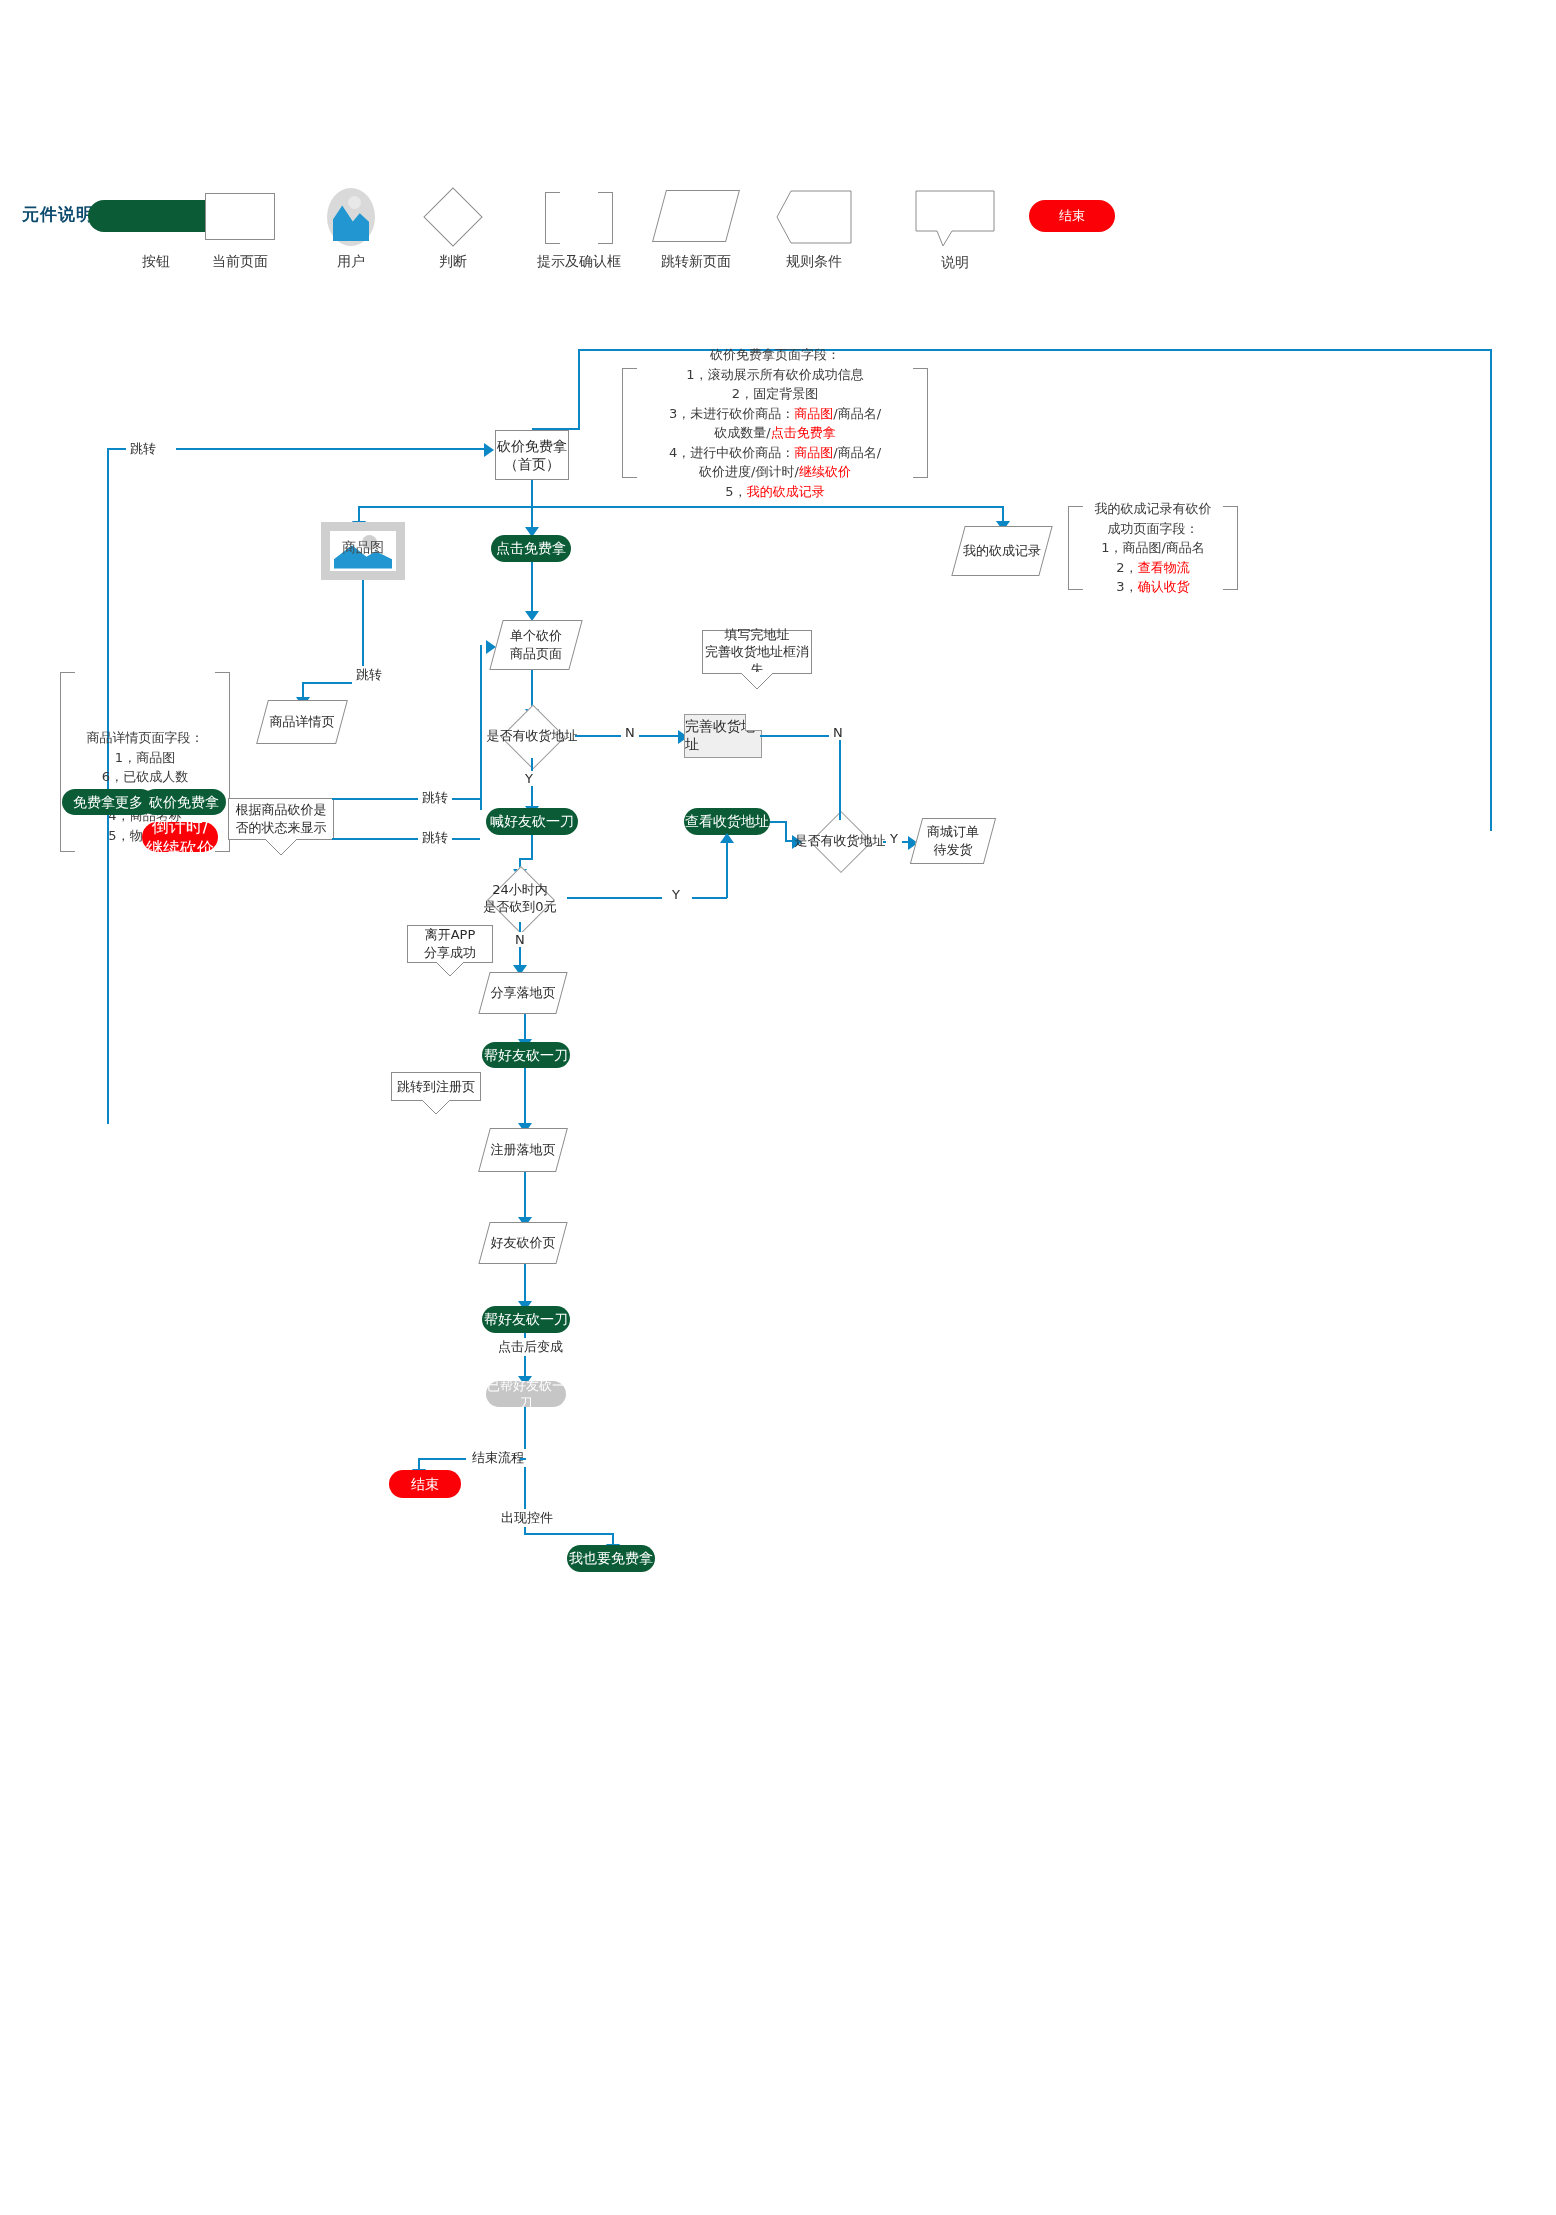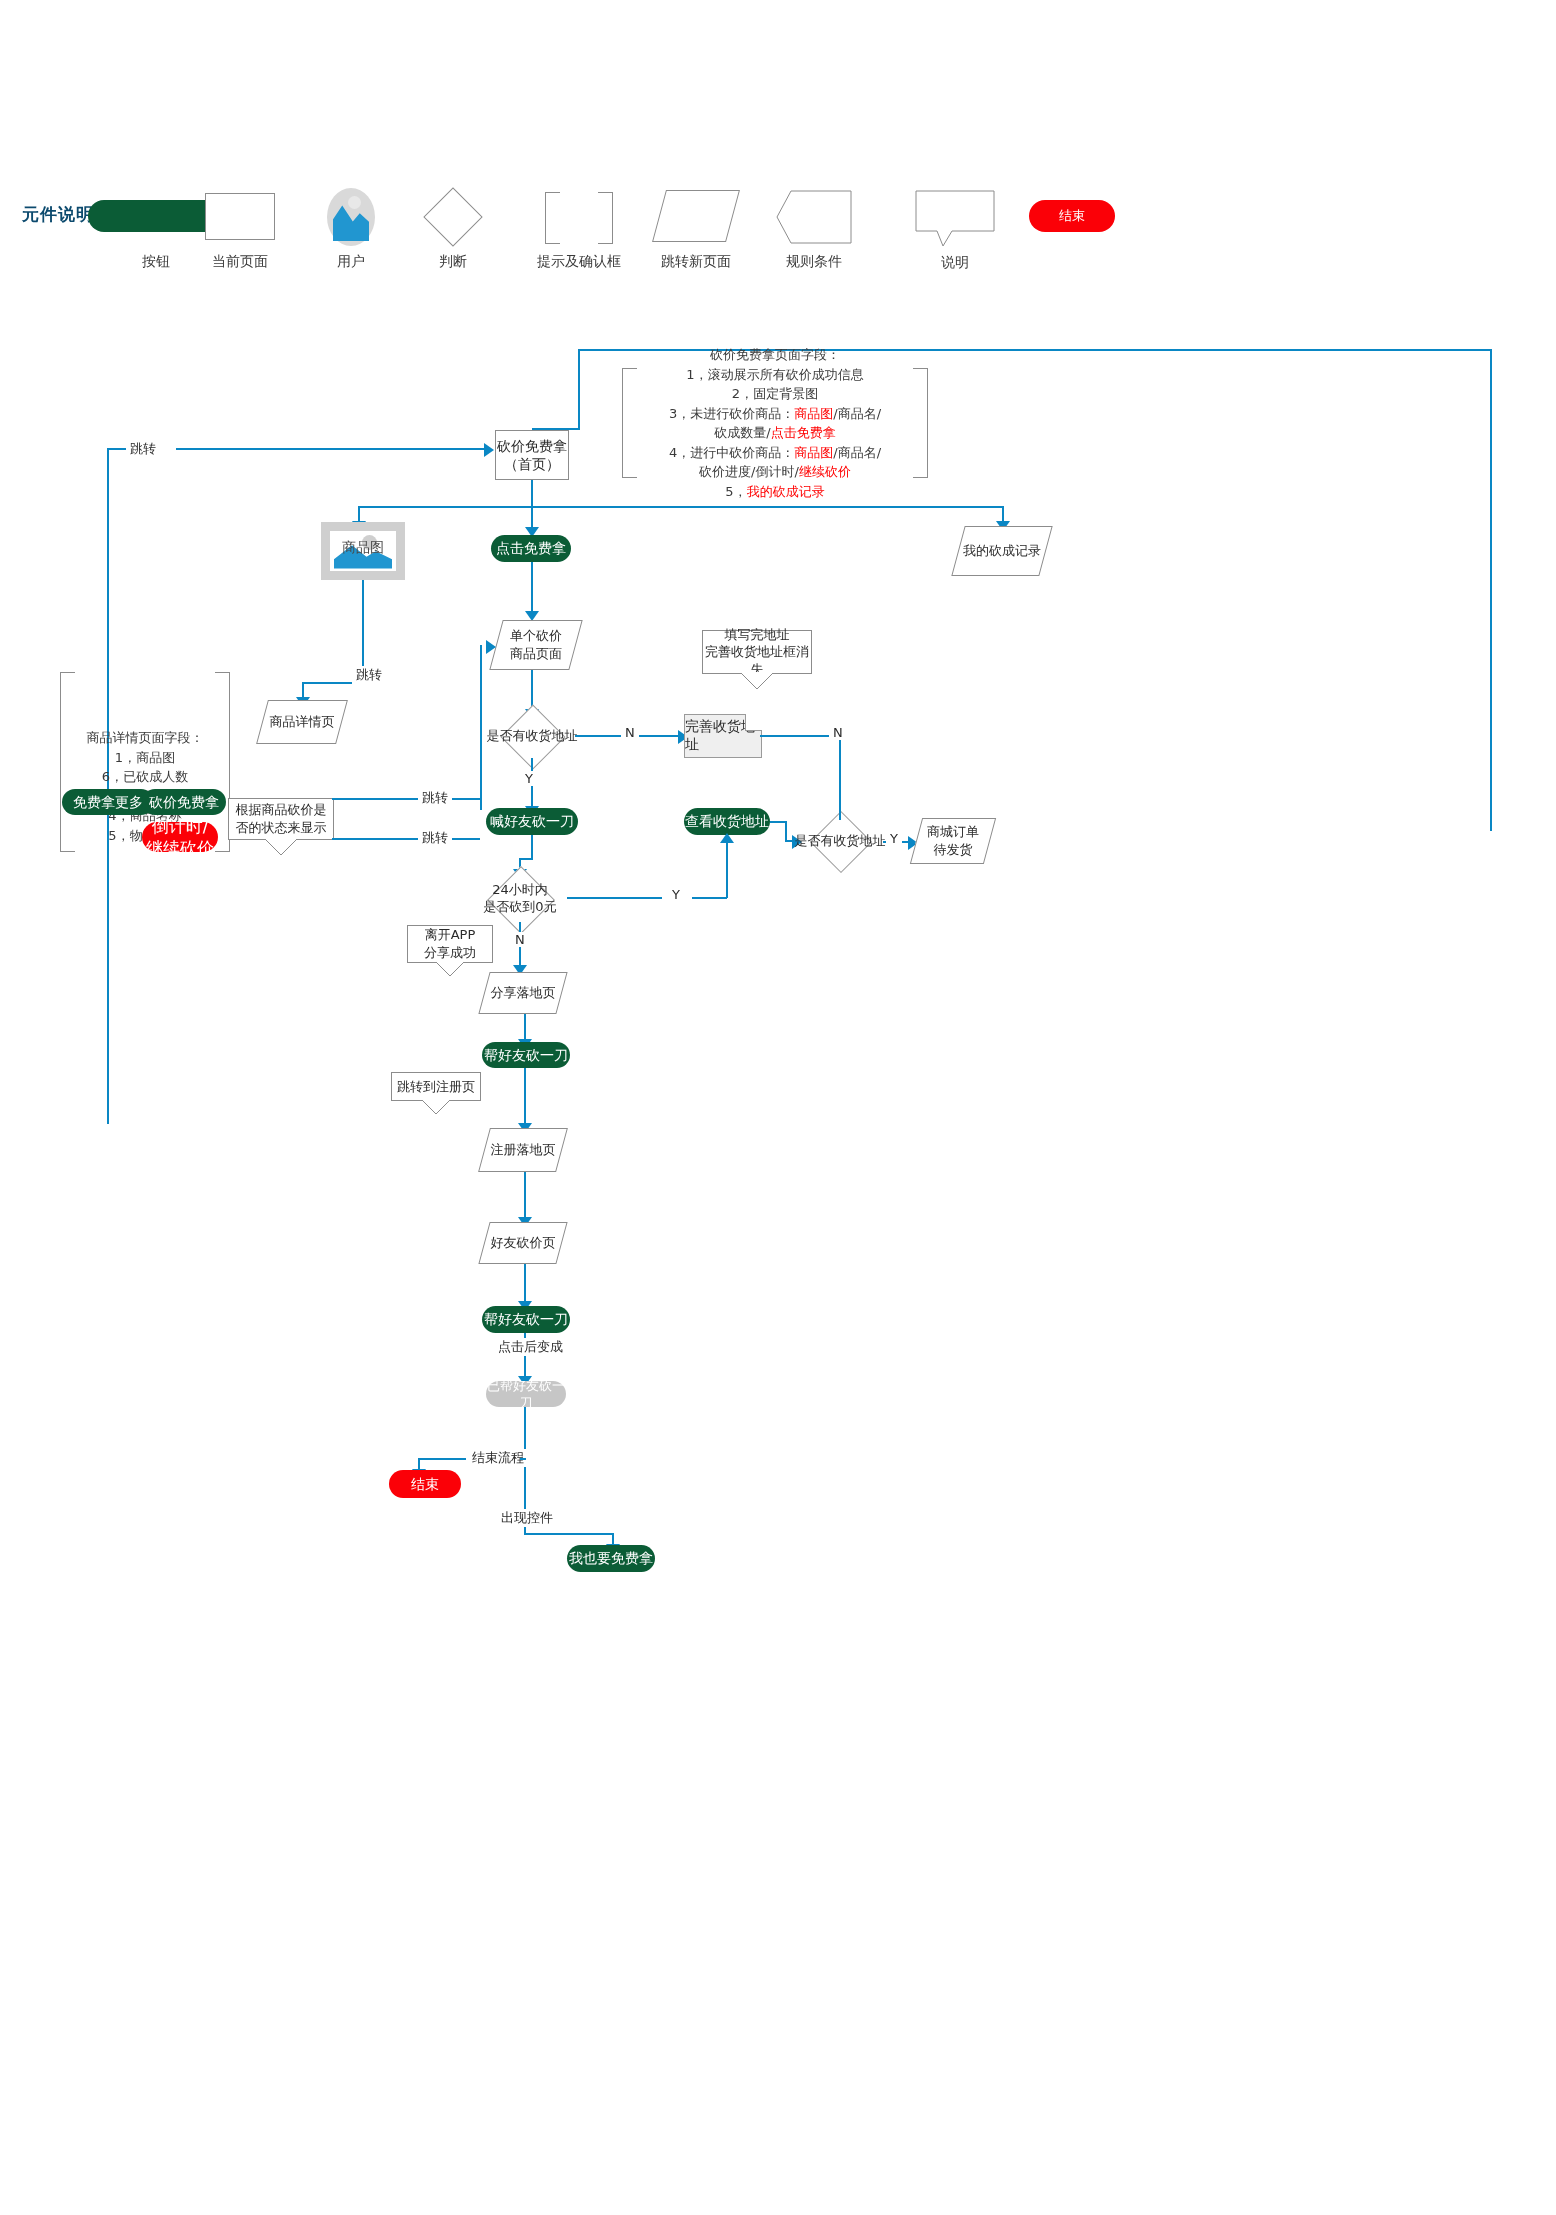--- a/index.html
+++ b/index.html
@@ -175,20 +175,30 @@
     </div>
   </div>
 
   <div class="node n-btn" style="left:491px;top:535px;width:80px;height:27px;">点击免费拿</div>
 
   <div class="n-para" style="left:958px;top:526px;width:88px;height:50px;">
     <div class="skew"></div>
     <div class="txt">我的砍成记录</div>
   </div>
 
+  <div class="annot" style="left:1068px;top:506px;width:170px;height:84px;">
+    <div class="bracket" style="left:0;top:0;right:0;bottom:0;"></div>
+    <div class="inner">
+      <div>我的砍成记录有砍价</div>
+      <div>成功页面字段：</div>
+      <div>1，商品图/商品名</div>
+      <div><span>2，</span><span class="red">查看物流</span></div>
+      <div><span>3，</span><span class="red">确认收货</span></div>
+    </div>
+  </div>
 
   <div class="ln lv" style="left:362px;top:580px;height:103px;"></div>
   <div class="ln lh" style="left:302px;top:682px;width:62px;"></div>
   <div class="ln lv" style="left:302px;top:682px;height:18px;"></div>
   <div class="arr arr-d" style="left:296px;top:697px;"></div>
   <div class="lbl" style="left:352px;top:666px;">跳转</div>
 
   <div class="n-para" style="left:262px;top:700px;width:80px;height:44px;">
     <div class="skew"></div>
     <div class="txt">商品详情页</div>

